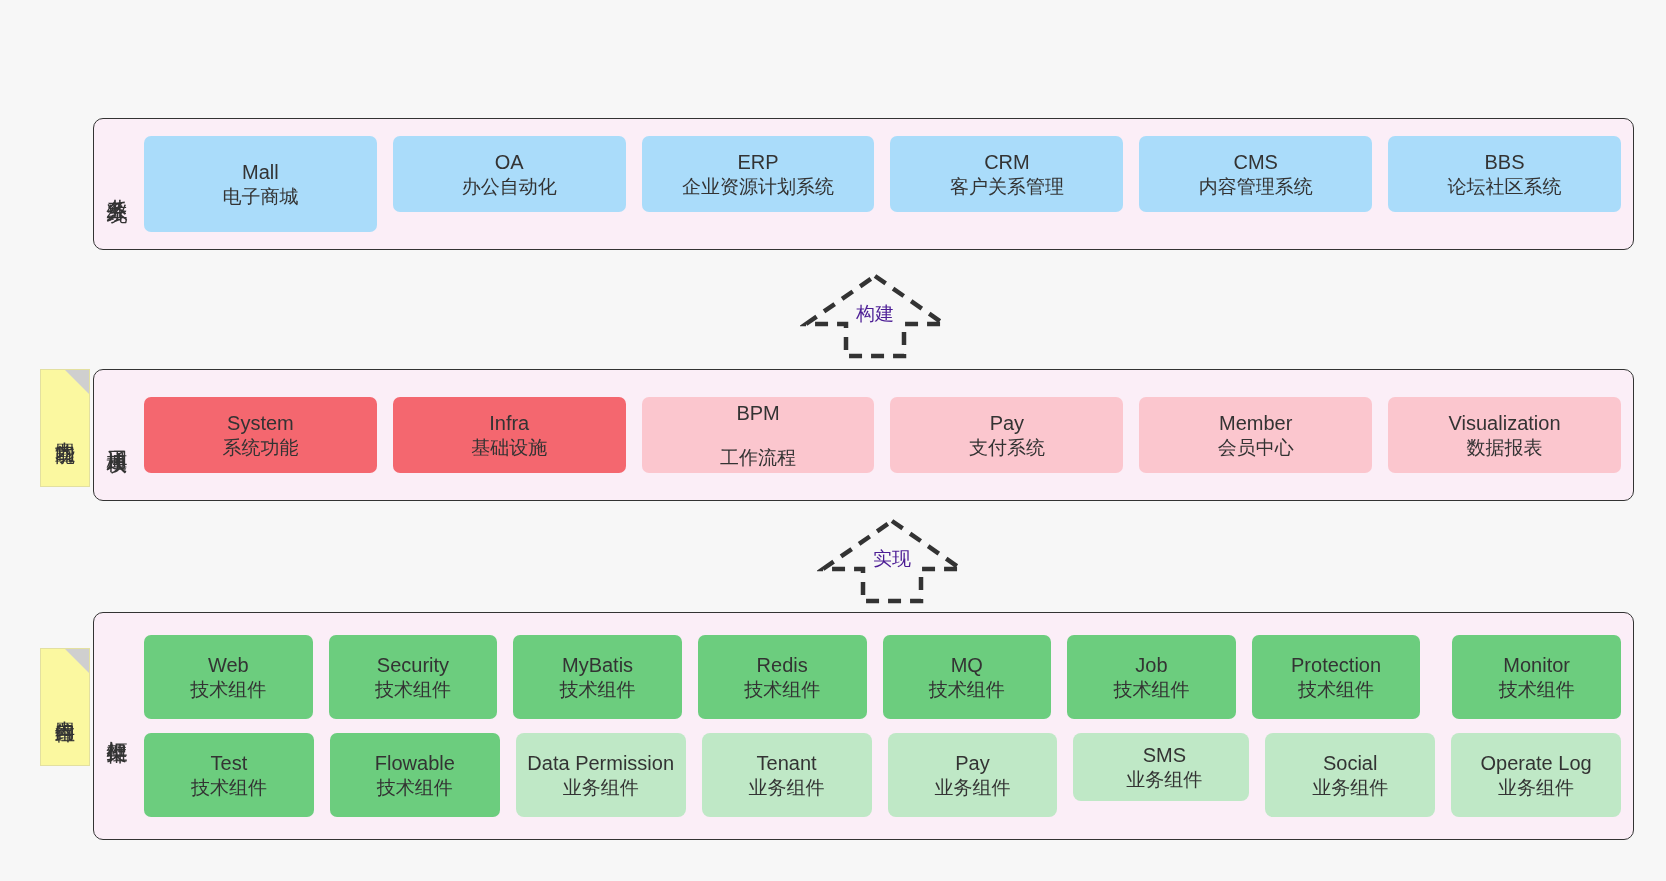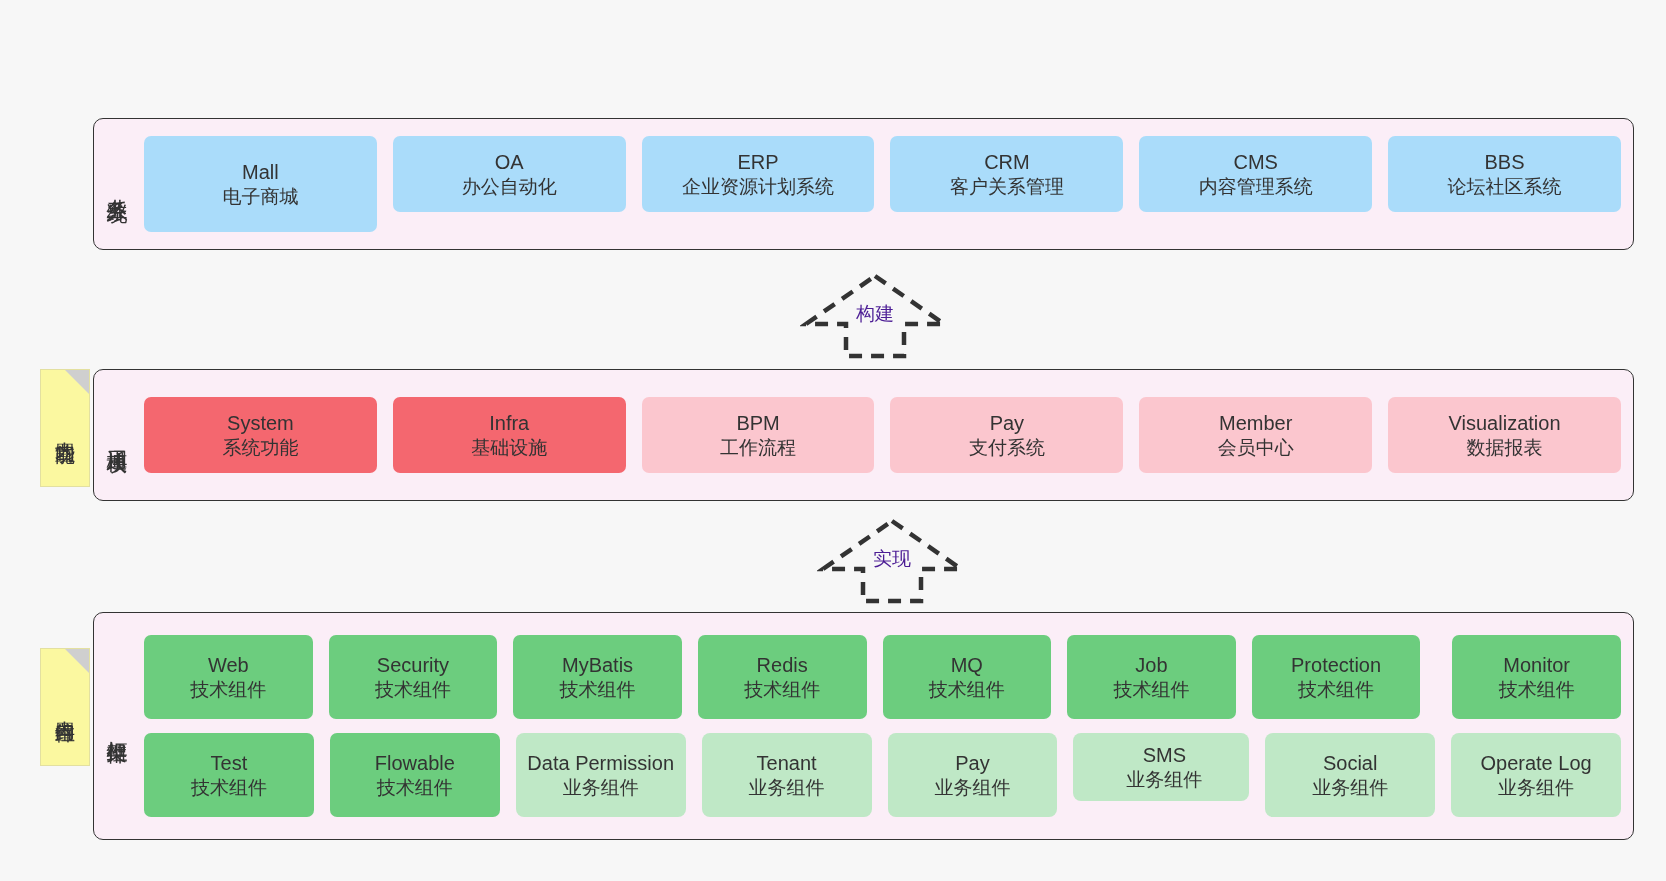--- a/index.html
+++ b/index.html
@@ -181,21 +181,21 @@
     <div class="band-body">
       <div class="row" id="row-module">
           <div class="card c-red" style="height: 76px;">
             <div class="t1">System</div>
             <div class="t2">系统功能</div>
           </div>
           <div class="card c-red" style="height: 76px;">
             <div class="t1">Infra</div>
             <div class="t2">基础设施</div>
           </div>
-          <div class="card c-pink" style="height: 76px;">
+          <div class="card c-pink" style="height: 76px; justify-content: space-between;">
             <div class="t1">BPM</div>
             <div class="t2">工作流程</div>
           </div>
           <div class="card c-pink" style="height: 76px;">
             <div class="t1">Pay</div>
             <div class="t2">支付系统</div>
           </div>
           <div class="card c-pink" style="height: 76px;">
             <div class="t1">Member</div>
             <div class="t2">会员中心</div>

